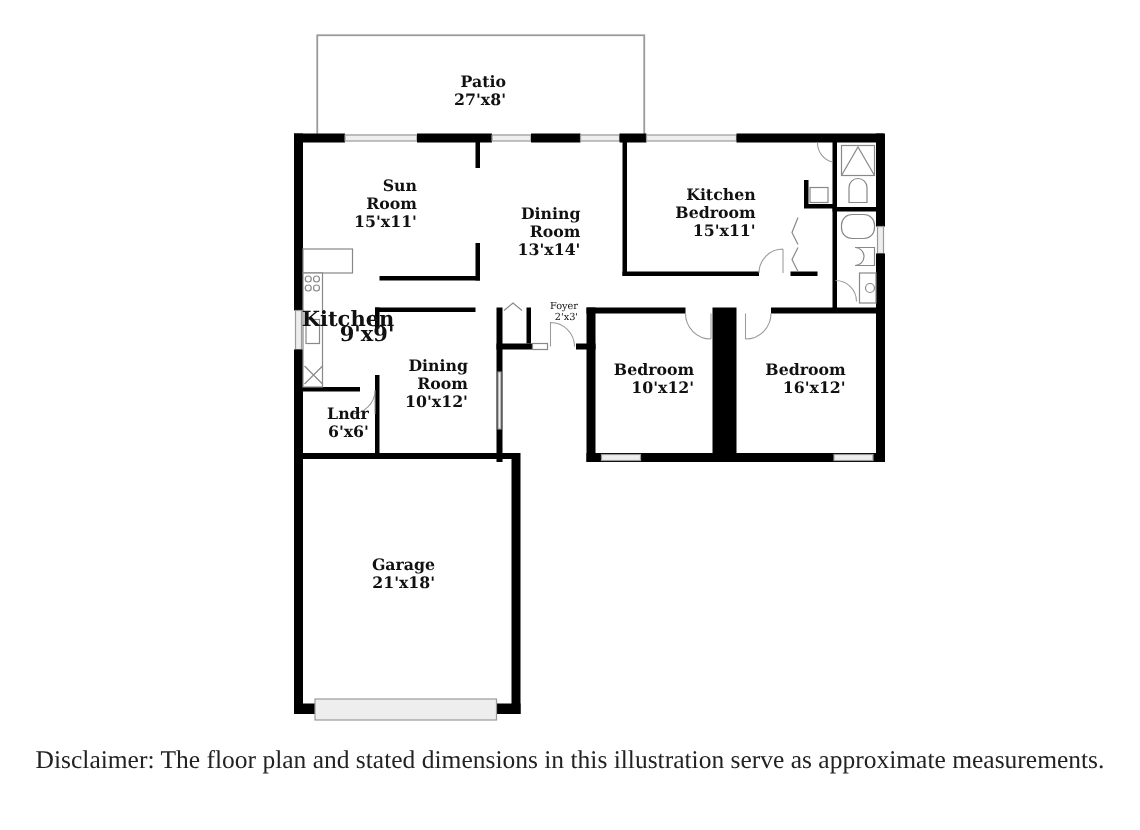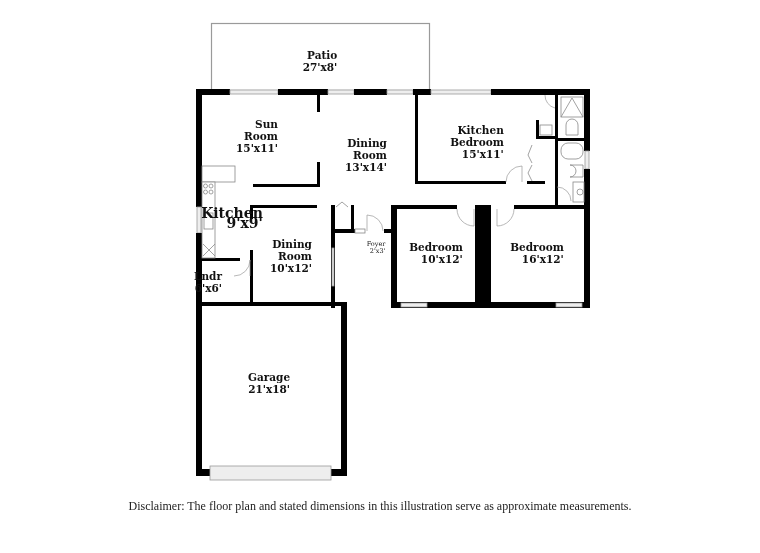--- a/index.html
+++ b/index.html
@@ -8,23 +8,23 @@
   #plan { position: absolute; left: 0; top: 0; width: 760px; height: 553px; }
   .wall { fill: #000; }
   .win { fill: #eeeeee; stroke: #9a9a9a; stroke-width: 0.8; }
   .thin { fill: none; stroke: #8a8a8a; stroke-width: 0.8; }
   .door { fill: none; stroke: #9a9a9a; stroke-width: 0.7; }
   .fix { fill: #fff; stroke: #888; stroke-width: 0.8; }
   .lbl { position: absolute; text-align: right; font-weight: bold;
          font-size: 10.5px; line-height: 12px; transform: translateX(-50%);
          white-space: nowrap; color: #111; }
   .lbl .dim { display: block; }
-  .lbl.small { font-size: 6.5px; line-height: 7px; font-weight: normal; margin-top: 40px; }
+  .lbl.small { font-size: 6.5px; line-height: 7px; font-weight: normal; }
   .disclaimer { position: absolute; left: 0; width: 760px; top: 499px;
-                text-align: center; font-size: 12px; line-height: 15px;
+                text-align: center; font-size: 17px; line-height: 15px;
                 font-family: "Liberation Serif", "DejaVu Serif", serif; color: #222; }
 </style>
 </head>
 <body>
 
 <svg id="plan" viewBox="0 0 760 553" xmlns="http://www.w3.org/2000/svg">
 
   <rect x="211.5" y="23.5" width="218" height="67" fill="#fff" stroke="#9a9a9a" stroke-width="1.2"></rect>
 
   <g>
@@ -173,21 +173,21 @@
 <div class="lbl" style="left:436px; top:241px;">
   <span class="dim">Bedroom</span>
   <span class="dim">10'x12'</span>
 </div>
 
 <div class="lbl" style="left:537px; top:241px;">
   <span class="dim">Bedroom</span>
   <span class="dim">16'x12'</span>
 </div>
 
-<div class="lbl" style="left:208px; top:270px;">
+<div class="lbl" style="left:232px; top:270px;">
   <span class="dim">Lndr</span>
   <span class="dim">6'x6'</span>
 </div>
 
 <div class="lbl" style="left:269px; top:371px;">
   <span class="dim">Garage</span>
   <span class="dim">21'x18'</span>
 </div>
 
 <div class="disclaimer">

